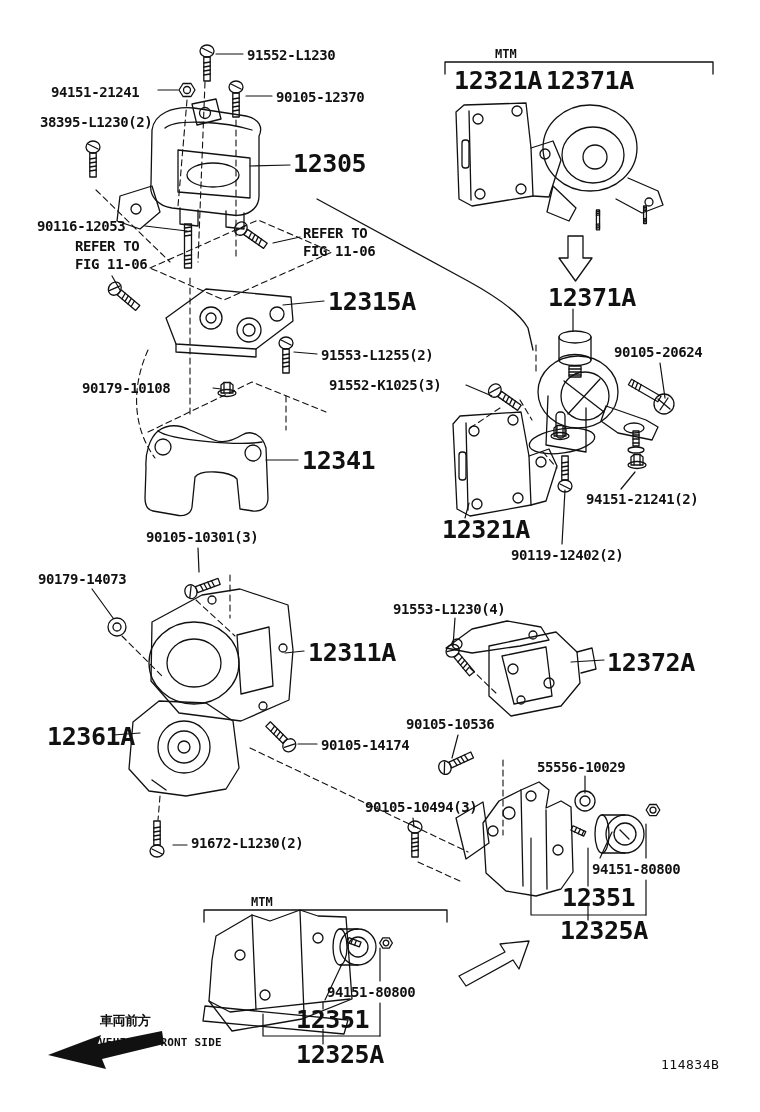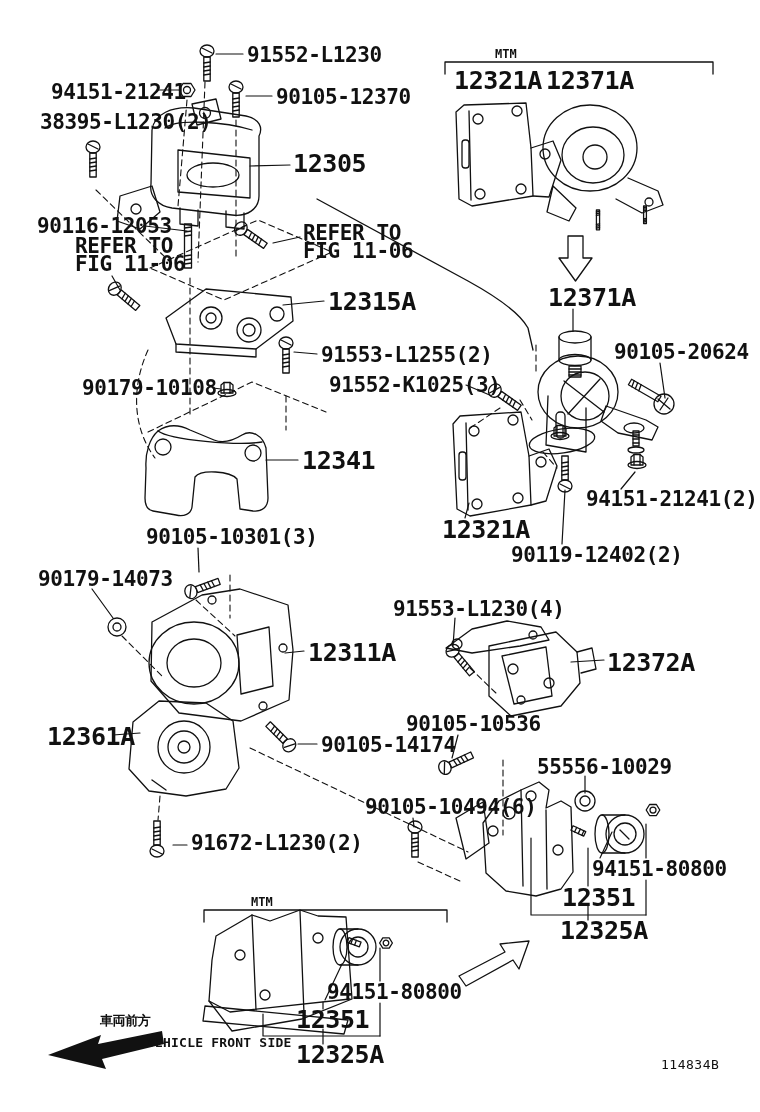--- a/index.html
+++ b/index.html
@@ -1,23 +1,23 @@
 <!DOCTYPE html>
 <html><head>
 <meta charset="utf-8">
 <style>
   html,body{margin:0;padding:0;background:#fff;}
   #stage{position:relative;width:760px;height:1112px;background:#ffffff;overflow:hidden;
          font-family:"DejaVu Sans Mono","Liberation Mono",monospace;}
   #art{position:absolute;left:0;top:0;z-index:0;}
-  .pl{position:absolute;z-index:2;font-weight:bold;font-size:21px;line-height:18px;
+  .pl{position:absolute;z-index:2;font-weight:bold;font-size:14px;line-height:18px;
       color:#111;letter-spacing:-0.4px;white-space:pre;}
   .lg{font-size:25px;line-height:20px;}
   .sm{font-size:12px;font-weight:bold;letter-spacing:0;margin-left:48px;}
-  .note{font-size:13px;font-weight:bold;letter-spacing:0.2px;margin-left:48px;}
+  .note{font-size:11px;font-weight:bold;letter-spacing:0.2px;}
   .jp{font-size:13px;font-weight:bold;font-family:"DejaVu Sans",sans-serif;}
   .code{font-size:13px;font-weight:normal;letter-spacing:0.5px;}
   svg *{vector-effect:non-scaling-stroke;}
 </style>
 </head>
 <body>
 
 <div id="stage">
 
 <svg id="art" width="760" height="1112" viewBox="0 0 760 1112" fill="none" stroke="#111" stroke-width="1.3" stroke-linecap="round" stroke-linejoin="round">
@@ -339,21 +339,21 @@
 <div class="pl lg" style="left:546px;top:71px">12371A</div>
 <div class="pl lg" style="left:548px;top:288px">12371A</div>
 <div class="pl" style="left:614px;top:343px">90105-20624</div>
 <div class="pl" style="left:586px;top:490px">94151-21241(2)</div>
 <div class="pl lg" style="left:442px;top:520px">12321A</div>
 <div class="pl" style="left:511px;top:546px">90119-12402(2)</div>
 <div class="pl" style="left:393px;top:600px">91553-L1230(4)</div>
 <div class="pl lg" style="left:607px;top:653px">12372A</div>
 <div class="pl" style="left:406px;top:715px">90105-10536</div>
 <div class="pl" style="left:537px;top:758px">55556-10029</div>
-<div class="pl" style="left:365px;top:798px">90105-10494(6)</div>
+<div class="pl" style="left:365px;top:798px">90105-10494(3)</div>
 <div class="pl" style="left:592px;top:860px">94151-80800</div>
 <div class="pl lg" style="left:562px;top:888px">12351</div>
 <div class="pl lg" style="left:560px;top:921px">12325A</div>
 <div class="pl sm" style="left:203px;top:893px">MTM</div>
 <div class="pl" style="left:327px;top:983px">94151-80800</div>
 <div class="pl lg" style="left:296px;top:1010px">12351</div>
 <div class="pl lg" style="left:296px;top:1045px">12325A</div>
 <div class="pl jp" style="left:100px;top:1012px">車両前方</div>
 <div class="pl note" style="left:99px;top:1034px">VEHICLE FRONT SIDE</div>
 <div class="pl code" style="left:661px;top:1056px">114834B</div>

